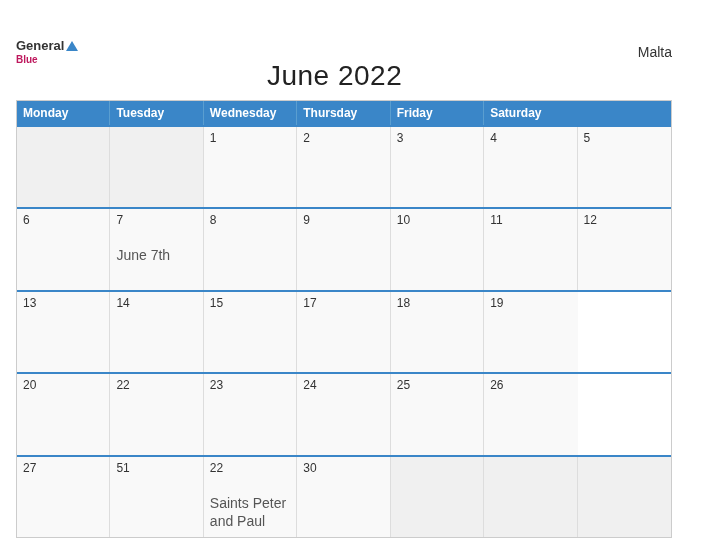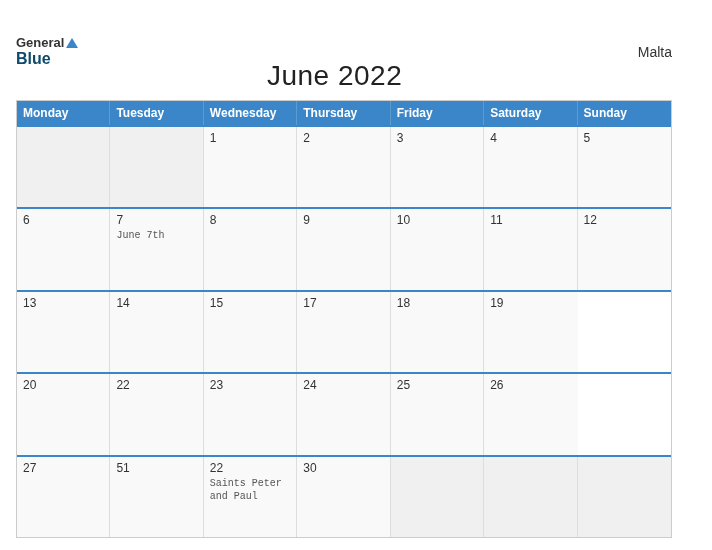--- a/index.html
+++ b/index.html
@@ -30,23 +30,23 @@
       display: flex;
       flex-direction: column;
       line-height: 1.1;
     }
     .logo-general {
       font-size: 13px;
       font-weight: bold;
       color: #333;
     }
     .logo-blue {
-      font-size: 16px;
+      font-size: 10px;
       font-weight: bold;
-      color: #0c4a6e;
+      color: #be185d;
     }
     .logo-triangle {
       display: inline-block;
       width: 0;
       height: 0;
       border-left: 6px solid transparent;
       border-right: 6px solid transparent;
       border-bottom: 10px solid #3a86c8;
       margin-left: 2px;
       vertical-align: middle;
@@ -115,25 +115,24 @@
     .cal-cell.empty {
       background: #f0f0f0;
     }
     .day-num {
       font-size: 12px;
       color: #333;
       display: block;
       margin-bottom: 2px;
     }
     .day-event {
-      font-size: 10px;
+      font-size: 14px;
       color: #555;
       line-height: 1.3;
-      margin-top: 2px;
-      font-family: Liberation Mono, monospace;
+      margin-top: 19px;
     }
   </style>
 </head>
 <body>
 
 <div class="page">
 
   <div class="header">
     <div class="logo">
       <div class="logo-row">
@@ -148,21 +147,20 @@
 
   <div class="calendar">
 
     <div class="cal-header">
       <div class="cal-header-cell">Monday</div>
       <div class="cal-header-cell">Tuesday</div>
       <div class="cal-header-cell">Wednesday</div>
       <div class="cal-header-cell">Thursday</div>
       <div class="cal-header-cell">Friday</div>
       <div class="cal-header-cell">Saturday</div>
-      <div class="cal-header-cell">Sunday</div>
     </div>
 
     <div class="cal-body" id="cal-body">
     <div class="cal-week">
           <div class="cal-cell empty"></div>
           <div class="cal-cell empty"></div>
           <div class="cal-cell">
             <span class="day-num">1</span>
           </div>
           <div class="cal-cell">

